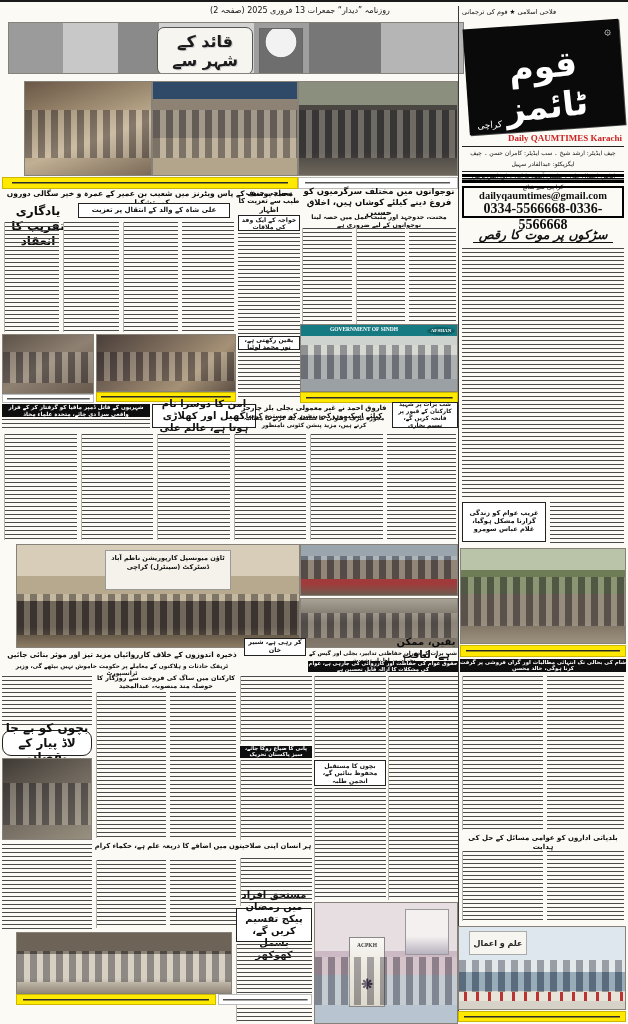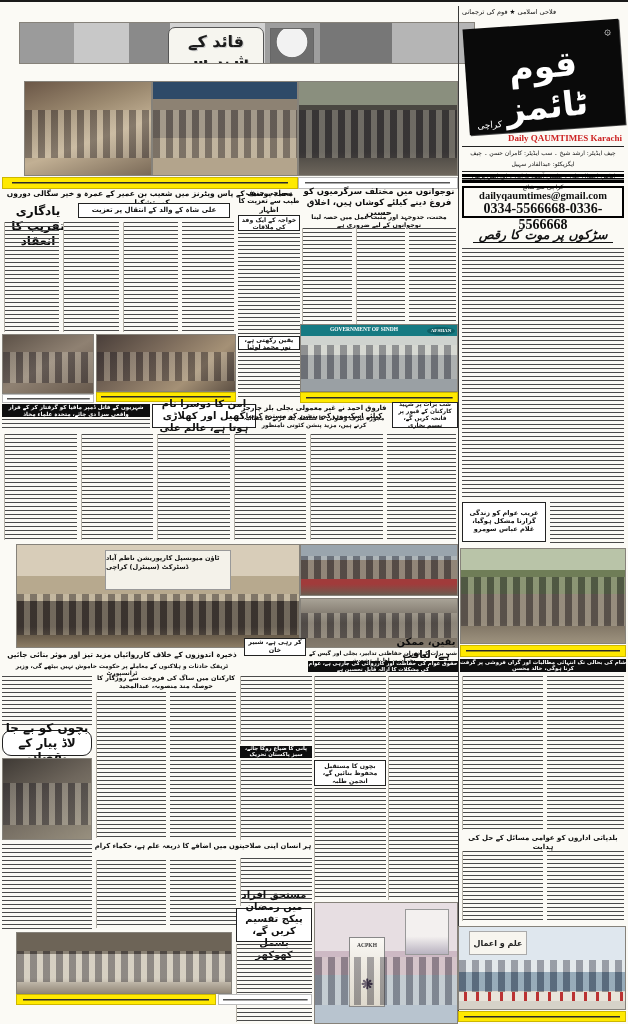--- a/index.html
+++ b/index.html
@@ -23,30 +23,31 @@
         background-image:linear-gradient(#555,#555);background-size:92% 1.5px;
         background-repeat:no-repeat;background-position:center;}
   .cols{display:flex;direction:rtl;}
   .scol{flex:1;margin:2px 2px;background-image:repeating-linear-gradient(to bottom,#4a4a4a 0 1px,transparent 1px 4px);}
   .scol:not(:first-child){border-left:1px solid #b6b2a8;padding-left:2px;}
   .sim1{background-image:repeating-linear-gradient(to bottom,#4a4a4a 0 1px,transparent 1px 4px);}
   .vr{border-left:1px solid #b6b2a8;}
   .serif{font-family:"Liberation Serif",serif;}
   .masthead-box{background:#0a0a0a;transform:rotate(-4deg);box-shadow:1px 1px 0 #444;}
   .mast-title{color:#fff;font-weight:bold;transform:rotate(-2deg);text-align:center;}
-  .wboard{background:#f4f2ea;border:1px solid #999;text-align:left;font-weight:bold;line-height:1.4;}
+  .wboard{background:#f4f2ea;border:1px solid #999;text-align:center;font-weight:bold;line-height:1.4;}
   .lbl{position:absolute;color:#fff;font-weight:bold;text-align:center;}
 </style>
 </head>
 <body>
 
 <div id="page">
 
-
-  <div class="a photo" style="left:19px;top:20px;width:456px;height:42px;
+  <div class="a ur" style="left:140px;top:4px;width:320px;height:13px;font-size:8px;text-align:center;">روزنامہ ”دیدار“ جمعرات 13 فروری 2025 (صفحہ 2)</div>
+
+  <div class="a photo" style="left:8px;top:20px;width:456px;height:52px;
               background:linear-gradient(90deg,#9b9b9b 0 12%,#c8c8c8 12% 24%,#8a8a8a 24% 33%,#d2d2d2 33% 54%,#9e9e9e 54% 66%,#777 66% 82%,#b5b5b5 82% 100%);">
     <div class="a" style="left:250px;top:5px;width:44px;height:48px;background:radial-gradient(circle at 50% 28%,#f2f2f2 0 38%,#6e6e6e 40% 100%);border:1px solid #666;"></div>
     <div class="a ur" style="left:148px;top:4px;width:96px;height:48px;background:#f6f5ef;border:1px solid #555;border-radius:7px;
                 display:flex;flex-direction:column;align-items:center;justify-content:center;
                 font-weight:bold;font-size:16px;line-height:1.2;color:#1c1c1c;text-shadow:1px 1px 0 #cfcfcf;">
       <span>قائد کے</span>
       <span>شہر سے</span>
     </div>
   </div>
 

